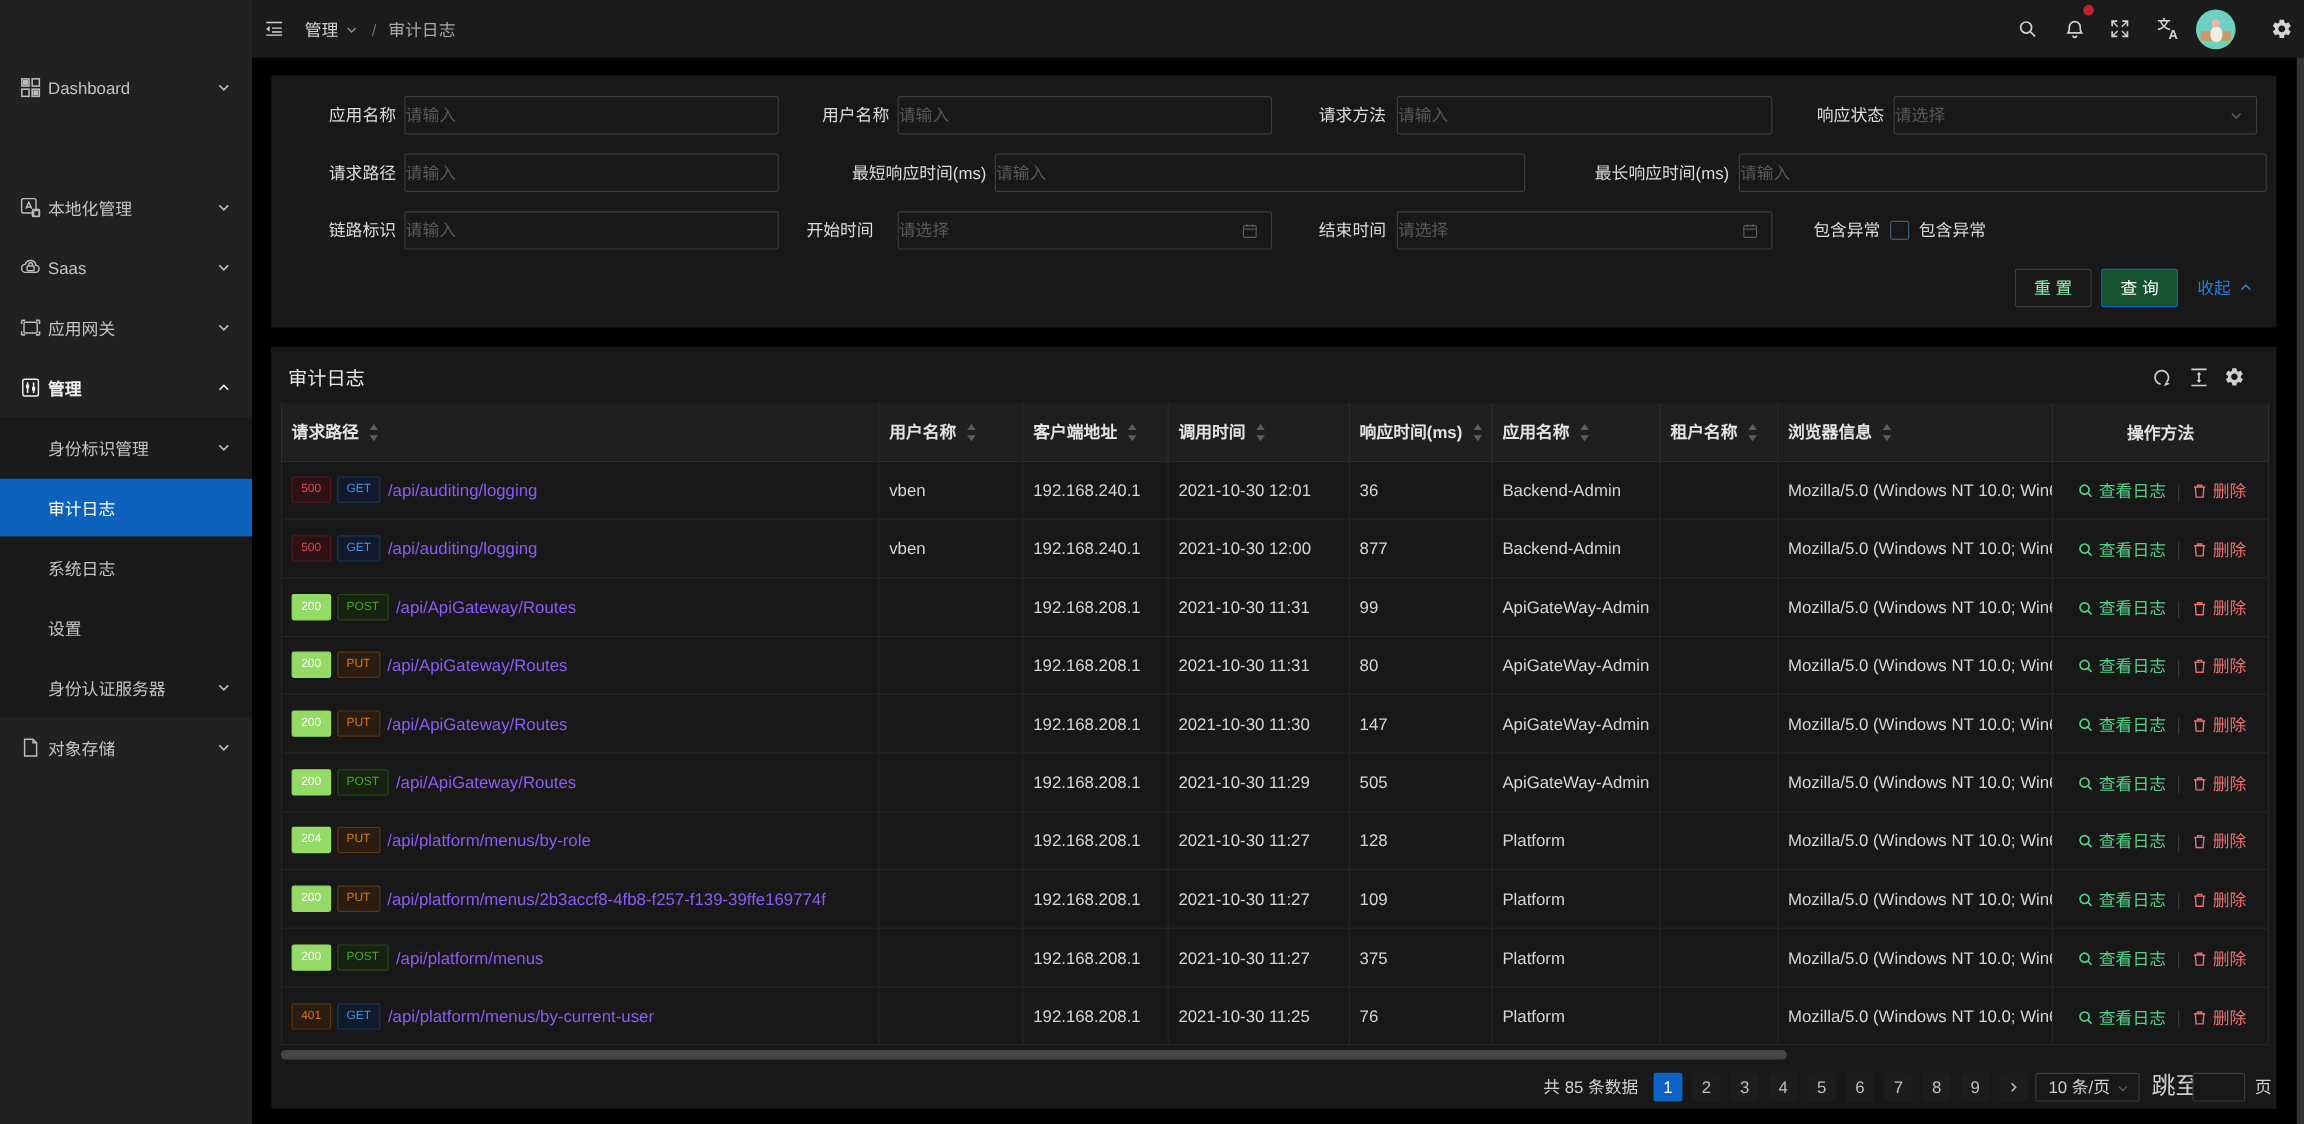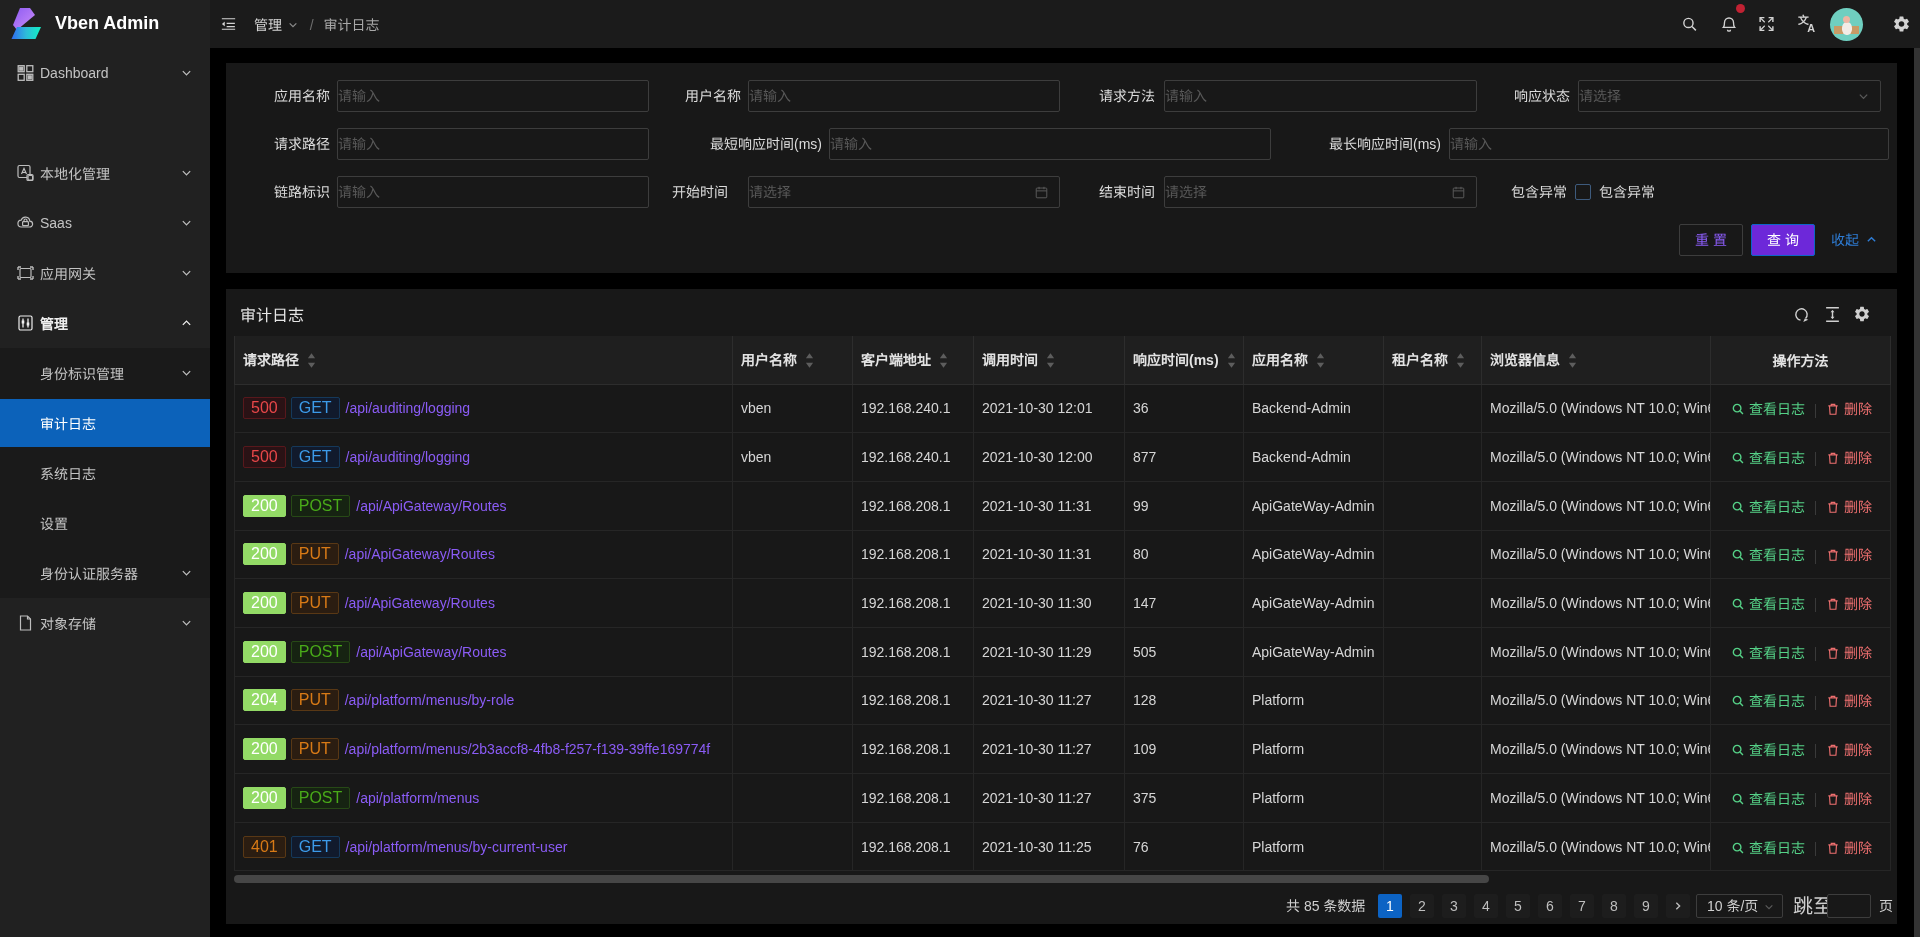--- a/index.html
+++ b/index.html
@@ -30,21 +30,21 @@
 .flabel { position:absolute; height:32px; line-height:32px; text-align:right; color:#dbdbdb; font-size:14px; font-weight:500; }
 .finput { position:absolute; height:32px; border:1px solid #3d3d3d; border-radius:2px; background:#181818;
   line-height:30px; color:#585858; font-size:14px; }
 .fbtn { position:absolute; height:32px; border-radius:2px; font-size:14px; text-align:center; line-height:30px; }
 
 #dtable { position:absolute; left:8px; top:47px; width:1656px; border-collapse:collapse; table-layout:fixed; }
 #dtable th { background:#1f1f1f; height:48px; font-size:14px; font-weight:bold; color:#e3e3e3; text-align:left;
   padding:0 6px 0 8px; border:1px solid #2d2d2d; border-top:none; white-space:nowrap; overflow:hidden; }
 #dtable td { height:48.7px; font-size:14px; color:#d6d6d6; padding:0 6px 0 8px; border:1px solid #262626;
   white-space:nowrap; overflow:hidden; }
-.tag { display:inline-block; height:22px; line-height:20px; padding:0 7px; font-size:16px; border-radius:2px;
+.tag { display:inline-block; height:22px; line-height:20px; padding:0 7px; font-size:10px; border-radius:2px;
   border:1px solid transparent; vertical-align:middle; margin-right:5px; }
 .t-red   { background:#2a1215; border-color:#58181c; color:#e84749; }
 .t-blue  { background:#111a2c; border-color:#15395b; color:#3c9ae8; }
 .t-green { background:#162312; border-color:#274916; color:#49aa19; }
 .t-orange{ background:#2b1d11; border-color:#593815; color:#d87a16; }
 .t-solidgreen { background:#93da66; border-color:#93da66; color:#fff; }
 .path { color:#8b5cf6; vertical-align:middle; margin-left:1px; }
 .sorter { display:inline-block; vertical-align:middle; margin-left:8px; }
 .act-view { color:#55d187; } .act-del { color:#ed6f6f; }
 .act-sep { display:inline-block; width:1px; height:14px; background:#3a3a3a; vertical-align:middle; margin:0 10px; }
@@ -88,38 +88,20 @@
   <div class="abs" style="left:1620px; top:8px; width:33px; height:33px; border-radius:50%; background:#6fcfc0; overflow:hidden;">
     <div class="abs" style="left:4px; top:18px; width:25px; height:8px; background:#c89b66;"></div>
     <div class="abs" style="left:11.5px; top:14px; width:10px; height:13px; border-radius:45%; background:#f3ece6;"></div>
     <div class="abs" style="left:13px; top:8px; width:7px; height:7px; border-radius:50%; background:#efb6a3;"></div>
   </div>
   <svg class="ticon" style="left:1682px;" width="19" height="19" viewBox="0 0 24 24" fill="#d3d3d3">
       <path d="M19.14 12.94c.04-.3.06-.61.06-.94 0-.32-.02-.64-.07-.94l2.03-1.58a.49.49 0 0 0 .12-.61l-1.92-3.32a.488.488 0 0 0-.59-.22l-2.39.96c-.5-.38-1.03-.7-1.62-.94l-.36-2.54a.484.484 0 0 0-.48-.41h-3.84c-.24 0-.43.17-.47.41l-.36 2.54c-.59.24-1.13.57-1.62.94l-2.39-.96c-.22-.08-.47 0-.59.22L2.74 8.87c-.12.21-.08.47.12.61l2.03 1.58c-.05.3-.09.63-.09.94s.02.64.07.94l-2.03 1.58a.49.49 0 0 0-.12.61l1.92 3.32c.12.22.37.29.59.22l2.39-.96c.5.38 1.03.7 1.62.94l.36 2.54c.05.24.24.41.48.41h3.84c.24 0 .44-.17.47-.41l.36-2.54c.59-.24 1.13-.56 1.62-.94l2.39.96c.22.08.47 0 .59-.22l1.92-3.32c.12-.22.07-.47-.12-.61l-2.01-1.58zM12 15.6c-1.98 0-3.6-1.62-3.6-3.6s1.62-3.6 3.6-3.6 3.6 1.62 3.6 3.6-1.62 3.6-3.6 3.6z"></path>
     </svg>
 </div>
 <div id="sidebar">
-  <div id="logo">
-    <svg class="mark" width="31" height="32" viewBox="0 0 31 32">
-      <defs>
-        <linearGradient id="lgp" x1="0" y1="0" x2="1" y2="1">
-          <stop offset="0" stop-color="#8d5bf2"></stop>
-            <stop offset="1" stop-color="#cc8df8"></stop>
-        </linearGradient>
-        <linearGradient id="lgb" x1="0" y1="0" x2="1" y2="0">
-          <stop offset="0" stop-color="#2f6bf0"></stop>
-            <stop offset="0.5" stop-color="#2ebcd9"></stop>
-            <stop offset="1" stop-color="#10f0c4"></stop>
-        </linearGradient>
-      </defs>
-      <polygon points="10,0 20,0 25,7 7,22 3,17" fill="url(#lgp)"></polygon>
-      <polygon points="7,19 31,19 25.5,31 1.5,31" fill="url(#lgb)"></polygon>
-    </svg>
-    <div class="name">Vben Admin</div>
-  </div>
   <div class="mi" style="top:48px;">
     <svg class="ico" viewBox="0 0 17 17" fill="none" stroke="currentColor" stroke-width="1.3">
         <rect x="1.2" y="1.2" width="6" height="6"></rect>
         <rect x="9.8" y="1.2" width="6" height="6"></rect>
         <rect x="1.2" y="9.8" width="6" height="6"></rect>
         <rect x="9.8" y="9.8" width="6" height="6"></rect>
         <rect x="2.8" y="2.8" width="2.8" height="2.8" fill="currentColor"></rect>
         <rect x="11.4" y="11.4" width="2.8" height="2.8" fill="currentColor"></rect>
       </svg>
     <span class="txt">Dashboard</span>
@@ -241,22 +223,22 @@
   <div class="finput" style="left:938px; top:113px; width:313px;">请选择
     <svg style="position:absolute; right:11px; top:9px;" width="13" height="13" viewBox="0 0 16 16" fill="none" stroke="#5a5a5a" stroke-width="1.2">
         <rect x="1.5" y="2.5" width="13" height="12" rx="1"></rect>
         <path d="M1.5 6 h13 M5 1 v3 M11 1 v3"></path>
       </svg>
   </div>
   <div class="flabel" style="left:1251px; top:113px; width:90px;">包含异常</div>
   <div class="abs" style="left:1349px; top:121px; width:16px; height:16px; border:1px solid #3e5b7d; border-radius:2px; background:#181818;"></div>
   <div class="abs" style="left:1373px; top:113px; height:32px; line-height:32px; color:#d9d9d9; font-size:14px;">包含异常</div>
 
-  <div class="fbtn" style="left:1453px; top:161px; width:64px; border:1px solid #3d3d3d; color:#8b5cf6;">重 置</div>
-  <div class="fbtn" style="left:1525px; top:161px; width:64px; background:#6d28d9; color:#fff; border:1px solid #0d65c8;">查 询</div>
+  <div class="fbtn" style="left:1453px; top:161px; width:64px; border:1px solid #3d3d3d; color:#86efac;">重 置</div>
+  <div class="fbtn" style="left:1525px; top:161px; width:64px; background:#14532d; color:#fff; border:1px solid #0d65c8;">查 询</div>
   <div class="abs" style="left:1605px; top:161px; height:32px; line-height:32px; color:#2e7cd4; font-size:14px;">收起
     <svg width="11" height="11" viewBox="0 0 12 12" fill="none" stroke="#2e7cd4" stroke-width="1.5" style="margin-left:3px;">
         <path d="M2 8 L6 4 L10 8"></path>
       </svg>
   </div>
 </div>
 <div class="card" id="tcard">
   <div class="abs" style="left:14px; top:13px; font-size:16px; color:#e5e5e5;">审计日志</div>
   <svg class="abs" style="left:1567px; top:17px;" width="17" height="17" viewBox="0 0 24 24" fill="none" stroke="#cfcfcf" stroke-width="2">
       <g transform="rotate(100 12 12)">

